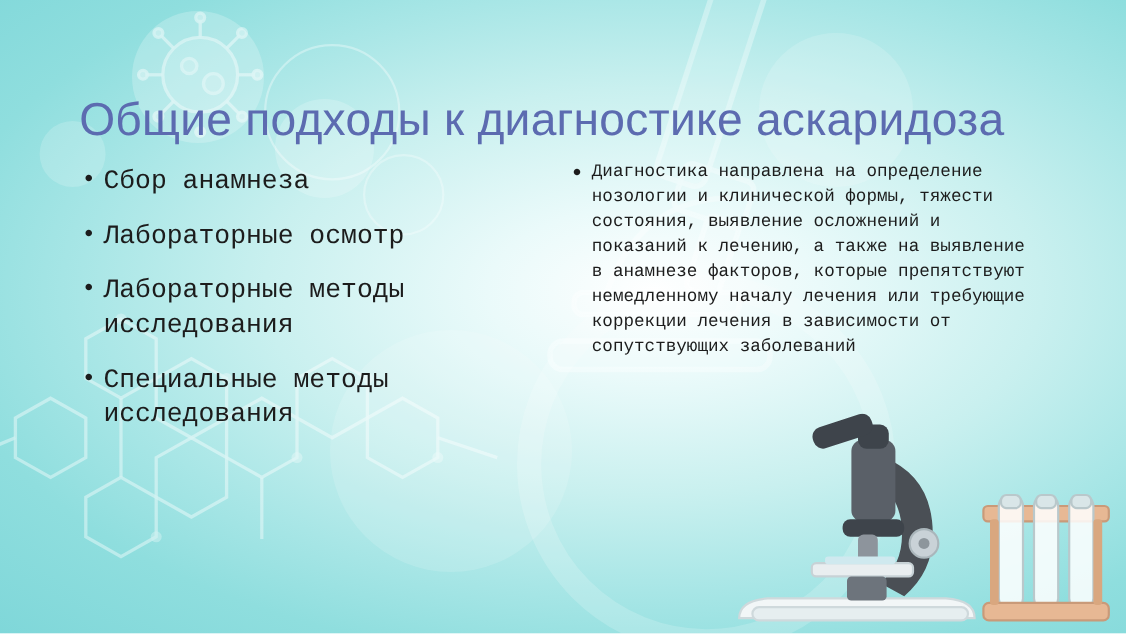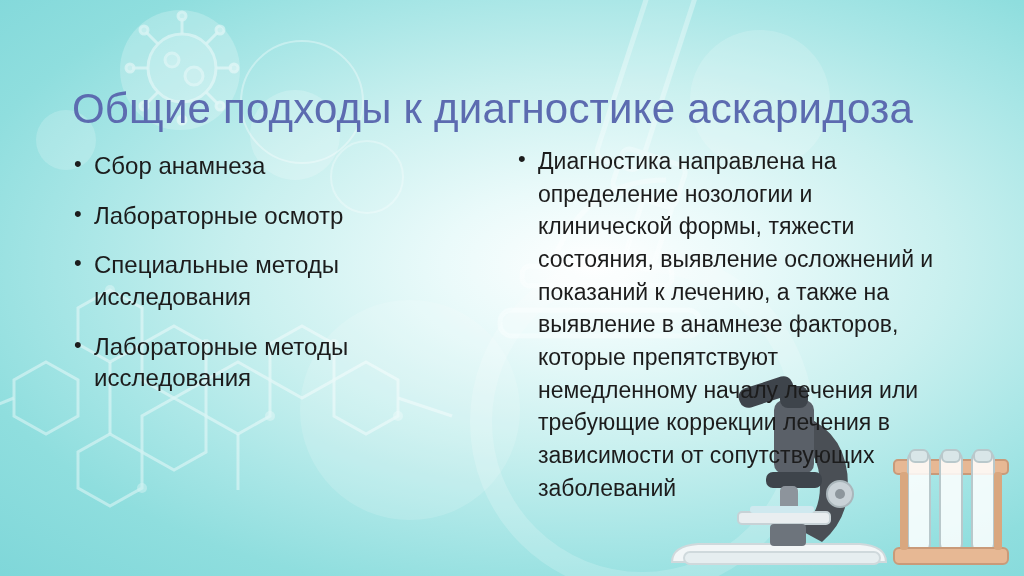--- a/index.html
+++ b/index.html
@@ -126,32 +126,33 @@
     list-style: none;
     margin: 0;
     padding: 0;
   }
   ul.bullets > li {
     position: relative;
     padding-left: 26px;
     margin-bottom: 18px;
     font-size: 24px;
     line-height: 1.32;
+    font-family: Liberation Mono, monospace;
   }
   ul.bullets > li::before {
     content: "•";
     position: absolute;
     left: 6px;
     top: -1px;
     font-size: 22px;
     line-height: 1.32;
     color: #1c1c1c;
   }
   .col-right ul.bullets > li {
-    font-size: 23px;
+    font-size: 16px;
     line-height: 1.42;
     margin-bottom: 0;
   }
 </style>
 </head>
 <body>
 
 <div class="slide">
 
   <div class="bg-layer">
@@ -280,22 +281,22 @@
     </div>
 
   </div>
 
   <h1 class="title">Общие подходы к диагностике аскаридоза</h1>
 
   <div class="col col-left">
     <ul class="bullets">
       <li>Сбор анамнеза</li>
       <li>Лабораторные осмотр</li>
+      <li>Лабораторные методы исследования</li>
       <li>Специальные методы исследования</li>
-      <li>Лабораторные методы исследования</li>
     </ul>
   </div>
 
   <div class="col col-right">
     <ul class="bullets">
       <li>Диагностика направлена на определение нозологии и клинической формы, тяжести состояния, выявление осложнений и показаний к лечению, а также на выявление в анамнезе факторов, которые препятствуют немедленному началу лечения или требующие коррекции лечения в зависимости от сопутствующих заболеваний</li>
     </ul>
   </div>
 
 </div>

